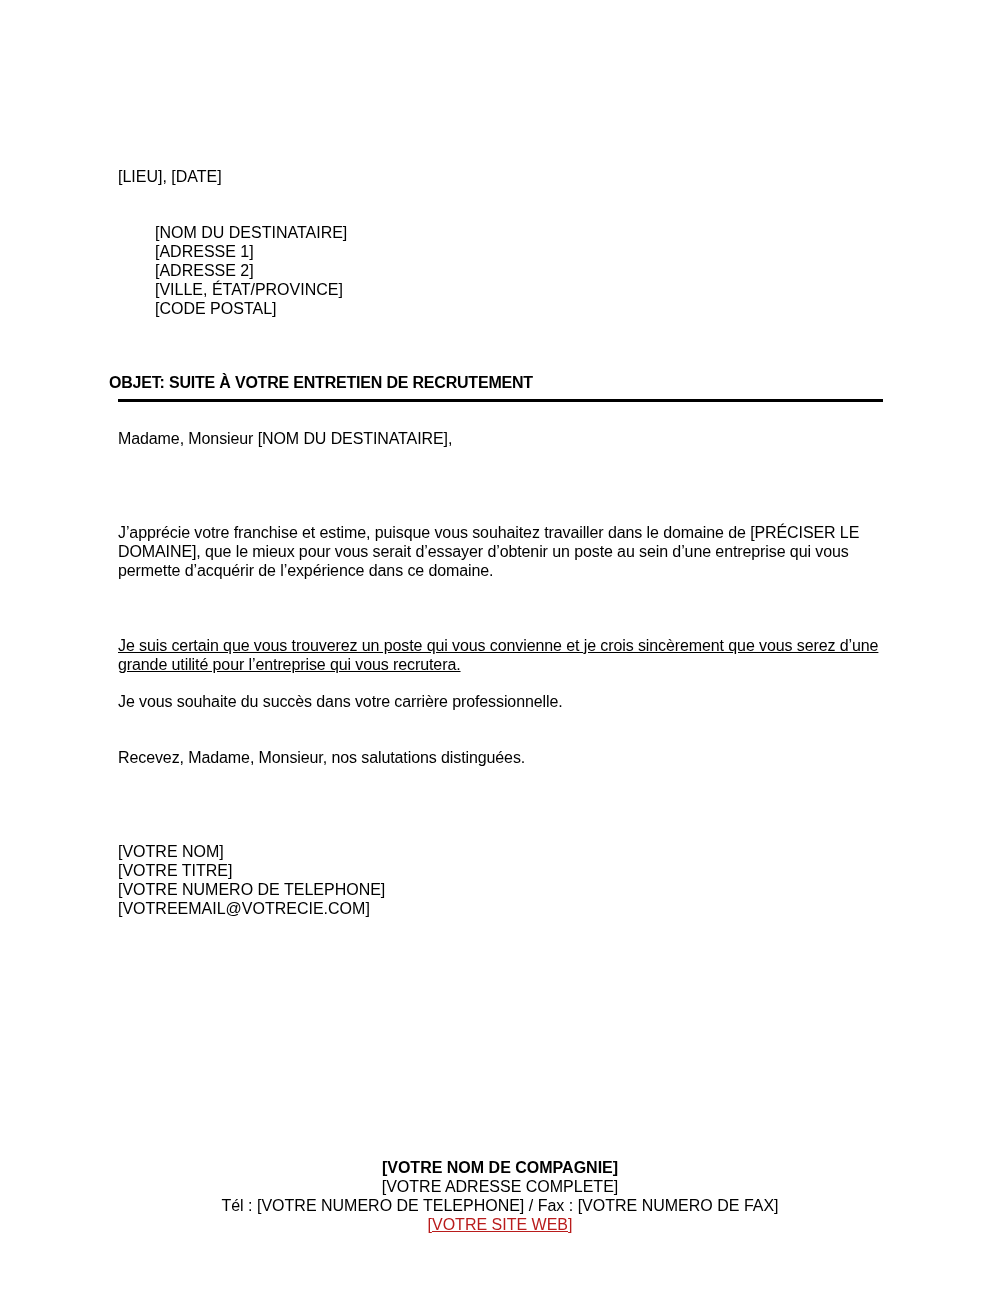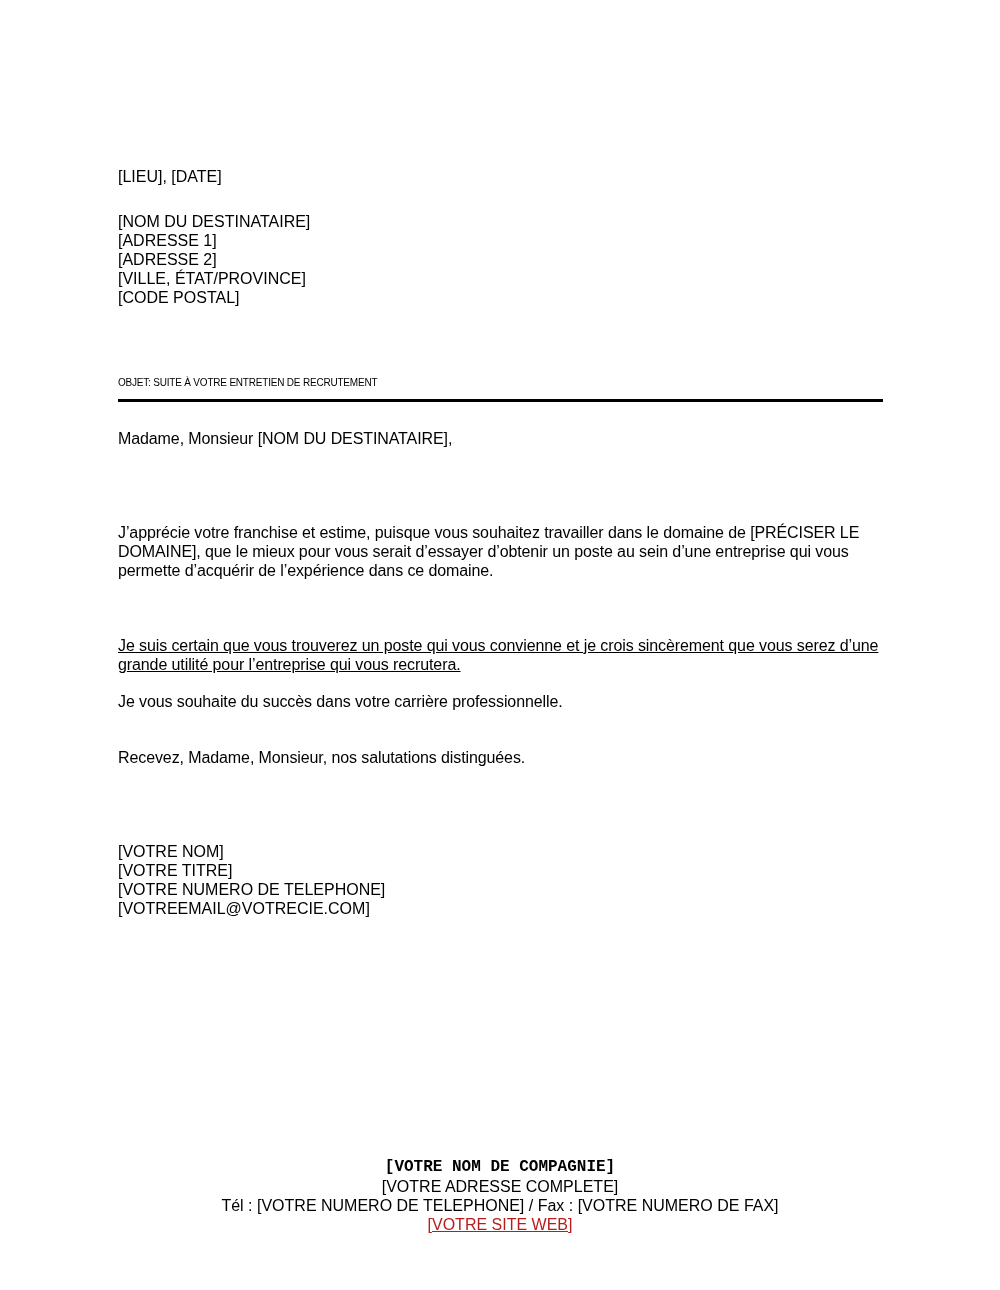--- a/index.html
+++ b/index.html
@@ -5,45 +5,45 @@
     html, body { margin: 0; padding: 0; background: #ffffff; }
     body {
       width: 1000px; height: 1290px; position: relative; overflow: hidden;
       font-family: "Liberation Sans", sans-serif; color: #000;
       font-size: 16px;
     }
     .page { position: absolute; left: 0; top: 0; width: 1000px; height: 1132px; }
     .block { position: absolute; left: 118px; line-height: 19px; }
     .line { display: block; white-space: pre; }
     .date { top: 167px; }
-    .recipient { top: 212px; }
+    .recipient { top: 223px; margin-left: 37px; }
     .subject {
-      position: absolute; left: 118px; top: 373px; width: 765px;
-      font-weight: normal; font-size: 10px; line-height: 19px;
+      position: absolute; left: 109px; top: 373px; width: 765px;
+      font-weight: bold; font-size: 16px; line-height: 19px;
       font-family: "Liberation Sans", sans-serif;
       letter-spacing: -0.2px;
     }
     .rule {
       position: absolute; left: 118px; top: 399px; width: 765px; height: 3px;
       background: #000;
     }
     .para { position: absolute; left: 118px; width: 765px; line-height: 19px; letter-spacing: -0.1px; }
     .p-salutation { top: 429px; }
     .p1 { top: 467px; }
     .p2 { top: 523px; }
     .p3 { top: 598px; }
     .p4 { top: 636px; text-decoration: underline; }
     .p5 { top: 692px; }
     .p6 { top: 748px; }
     .signature { top: 842px; }
     .footer {
       position: absolute; left: 0; top: 1158px; width: 1000px;
       text-align: center; line-height: 19px;
     }
-    .footer .company { font-weight: bold; font-family: Liberation Mono, monospace; }
+    .footer .company { font-weight: bold; }
     .footer a { color: #b91c1c; text-decoration: underline; }
   </style>
 </head>
 <body>
 
 <div class="page">
 
   <div class="block date">
     <span class="line">[LIEU], [DATE]</span>
   </div>

